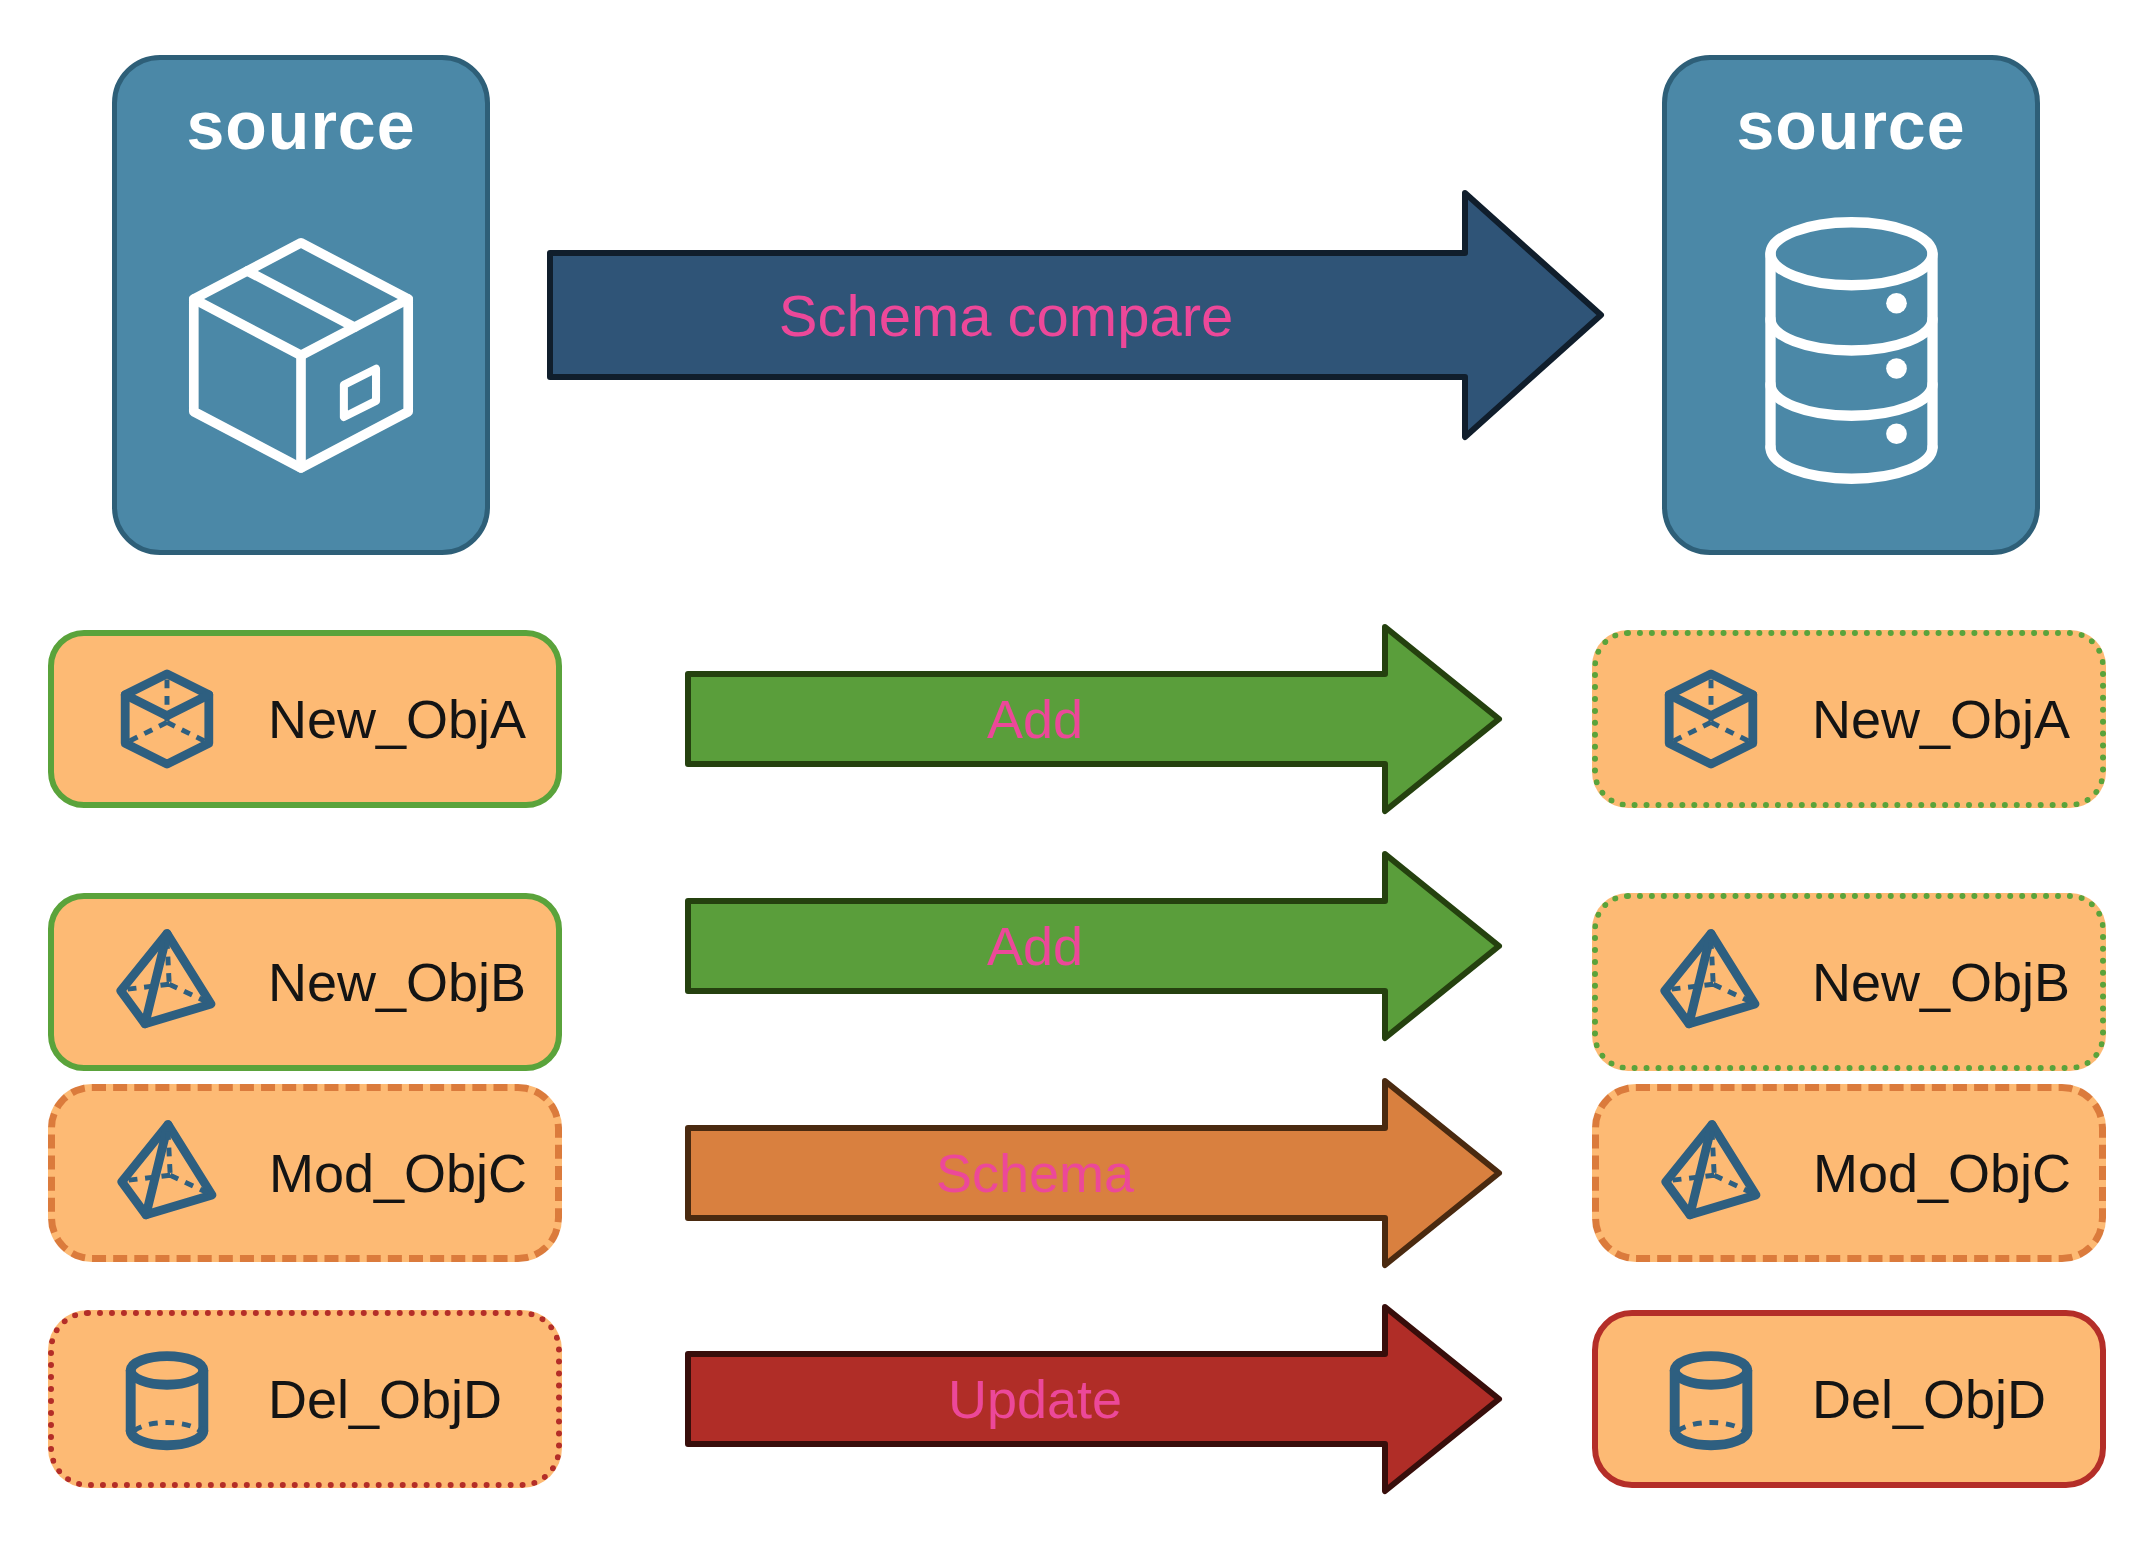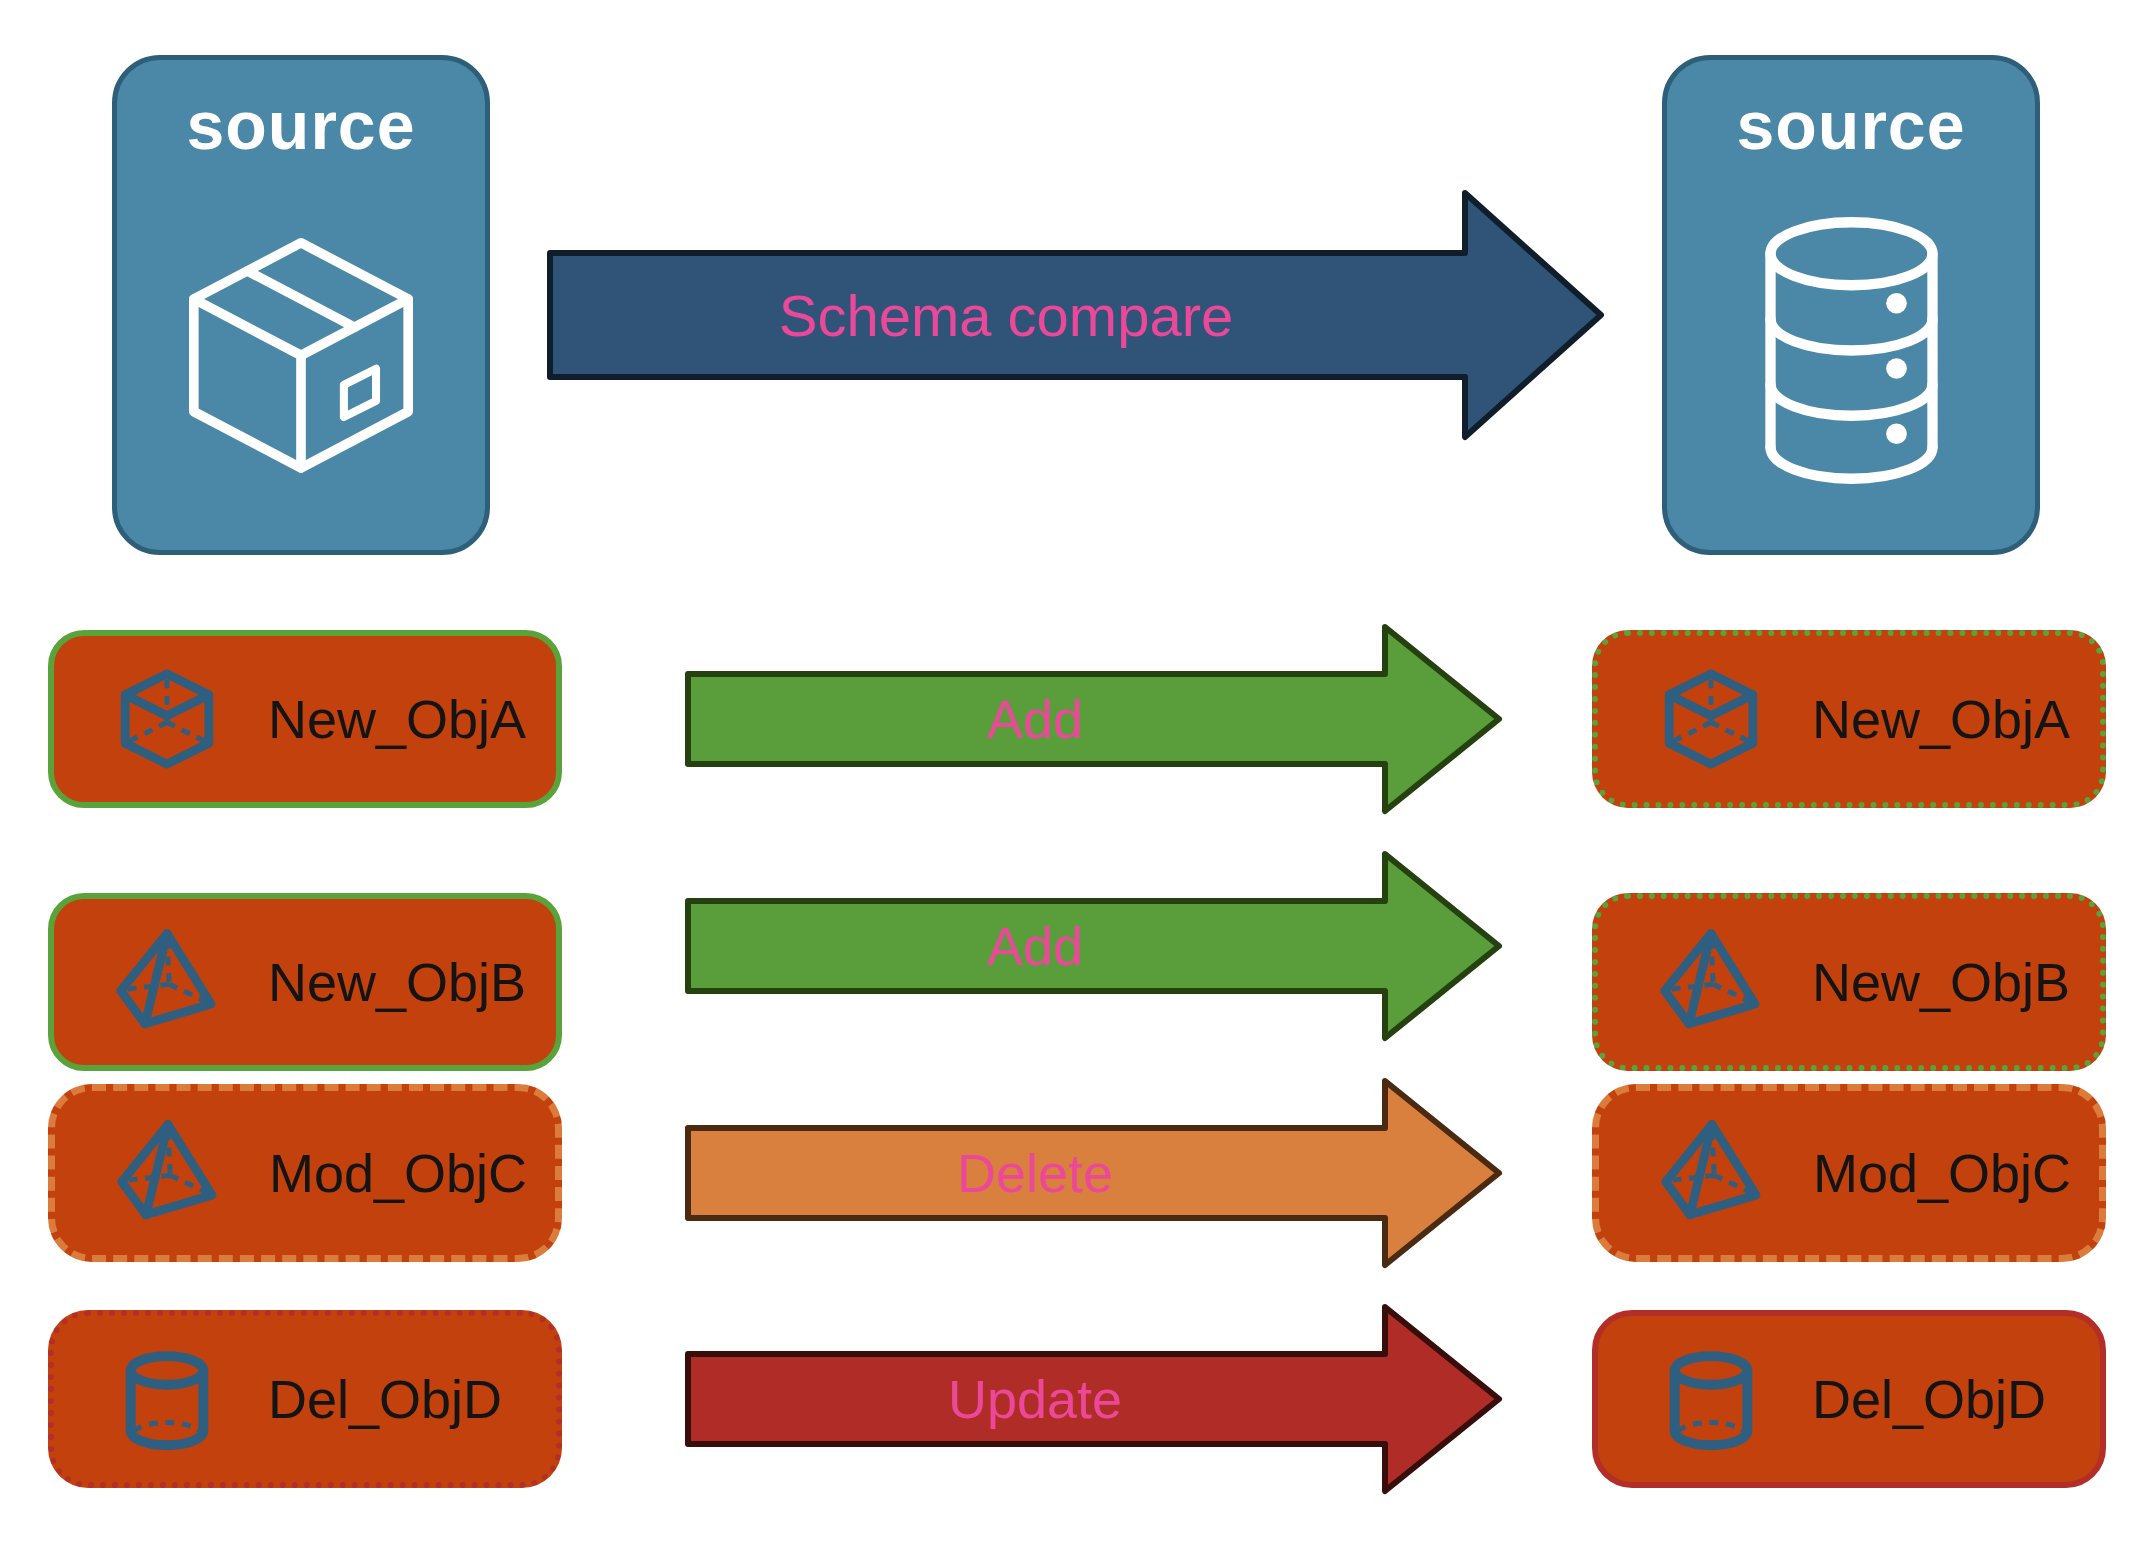--- a/index.html
+++ b/index.html
@@ -18,21 +18,21 @@
   .node--source { left:112px; top:55px; }
   .node--target { left:1662px; top:55px; }
   .node-label {
     color:#ffffff; font-weight:bold; font-size:68px; margin-top:26px; letter-spacing:1px;text-align:center;
   }
   .node-icon-wrap { flex:1; width:100%; display:flex; align-items:center; justify-content:center; padding-bottom:14px; box-sizing:border-box; }
 
   
   .objbox {
     position:absolute; width:514px; height:178px; border-radius:36px;
-    box-sizing:border-box; background:#c2410c;
+    box-sizing:border-box; background:#fdba74;
     display:flex; align-items:center; padding-left:58px; gap:46px;
   }
   .objbox--left  { left:48px; }
   .objbox--right { left:1592px; }
   .row-0 { top:630px; }  .row-1 { top:893px; }
   .row-2 { top:1084px; } .row-3 { top:1310px; }
 
   .b-green-solid   { border:6px solid  #5AA33B; }
   .b-green-dotted  { border:6px dotted #5AA33B; }
   .b-orange-dashed { border:7px dashed #DB7B3C; border-radius:44px; }
@@ -162,21 +162,21 @@
     <path class="icon-stroke" d="M50 6 L8 58 L30 88 L90 70 Z"></path>
     <path class="icon-stroke" d="M50 6 L30 88"></path>
     <path class="icon-dash" d="M50 12 L52 52 M52 52 L10 57 M52 52 L88 69"></path>
   </svg>
   <div class="obj-label">Mod_ObjC</div>
 </div>
 <div class="arrow arrow--row a-row-2 f-orange">
   <svg width="820" height="200" viewBox="0 0 820 200" aria-hidden="true">
     <polygon points="3,55 700,55 700,8 814,100 700,192 700,145 3,145"></polygon>
   </svg>
-  <div class="arrow-label">Delete</div>
+  <div class="arrow-label">Schema</div>
 </div>
 <div class="objbox objbox--right row-2 b-orange-dashed">
   <svg class="obj-icon" viewBox="0 0 100 100" aria-hidden="true">
     <path class="icon-stroke" d="M50 6 L8 58 L30 88 L90 70 Z"></path>
     <path class="icon-stroke" d="M50 6 L30 88"></path>
     <path class="icon-dash" d="M50 12 L52 52 M52 52 L10 57 M52 52 L88 69"></path>
   </svg>
   <div class="obj-label">Mod_ObjC</div>
 </div>
 

